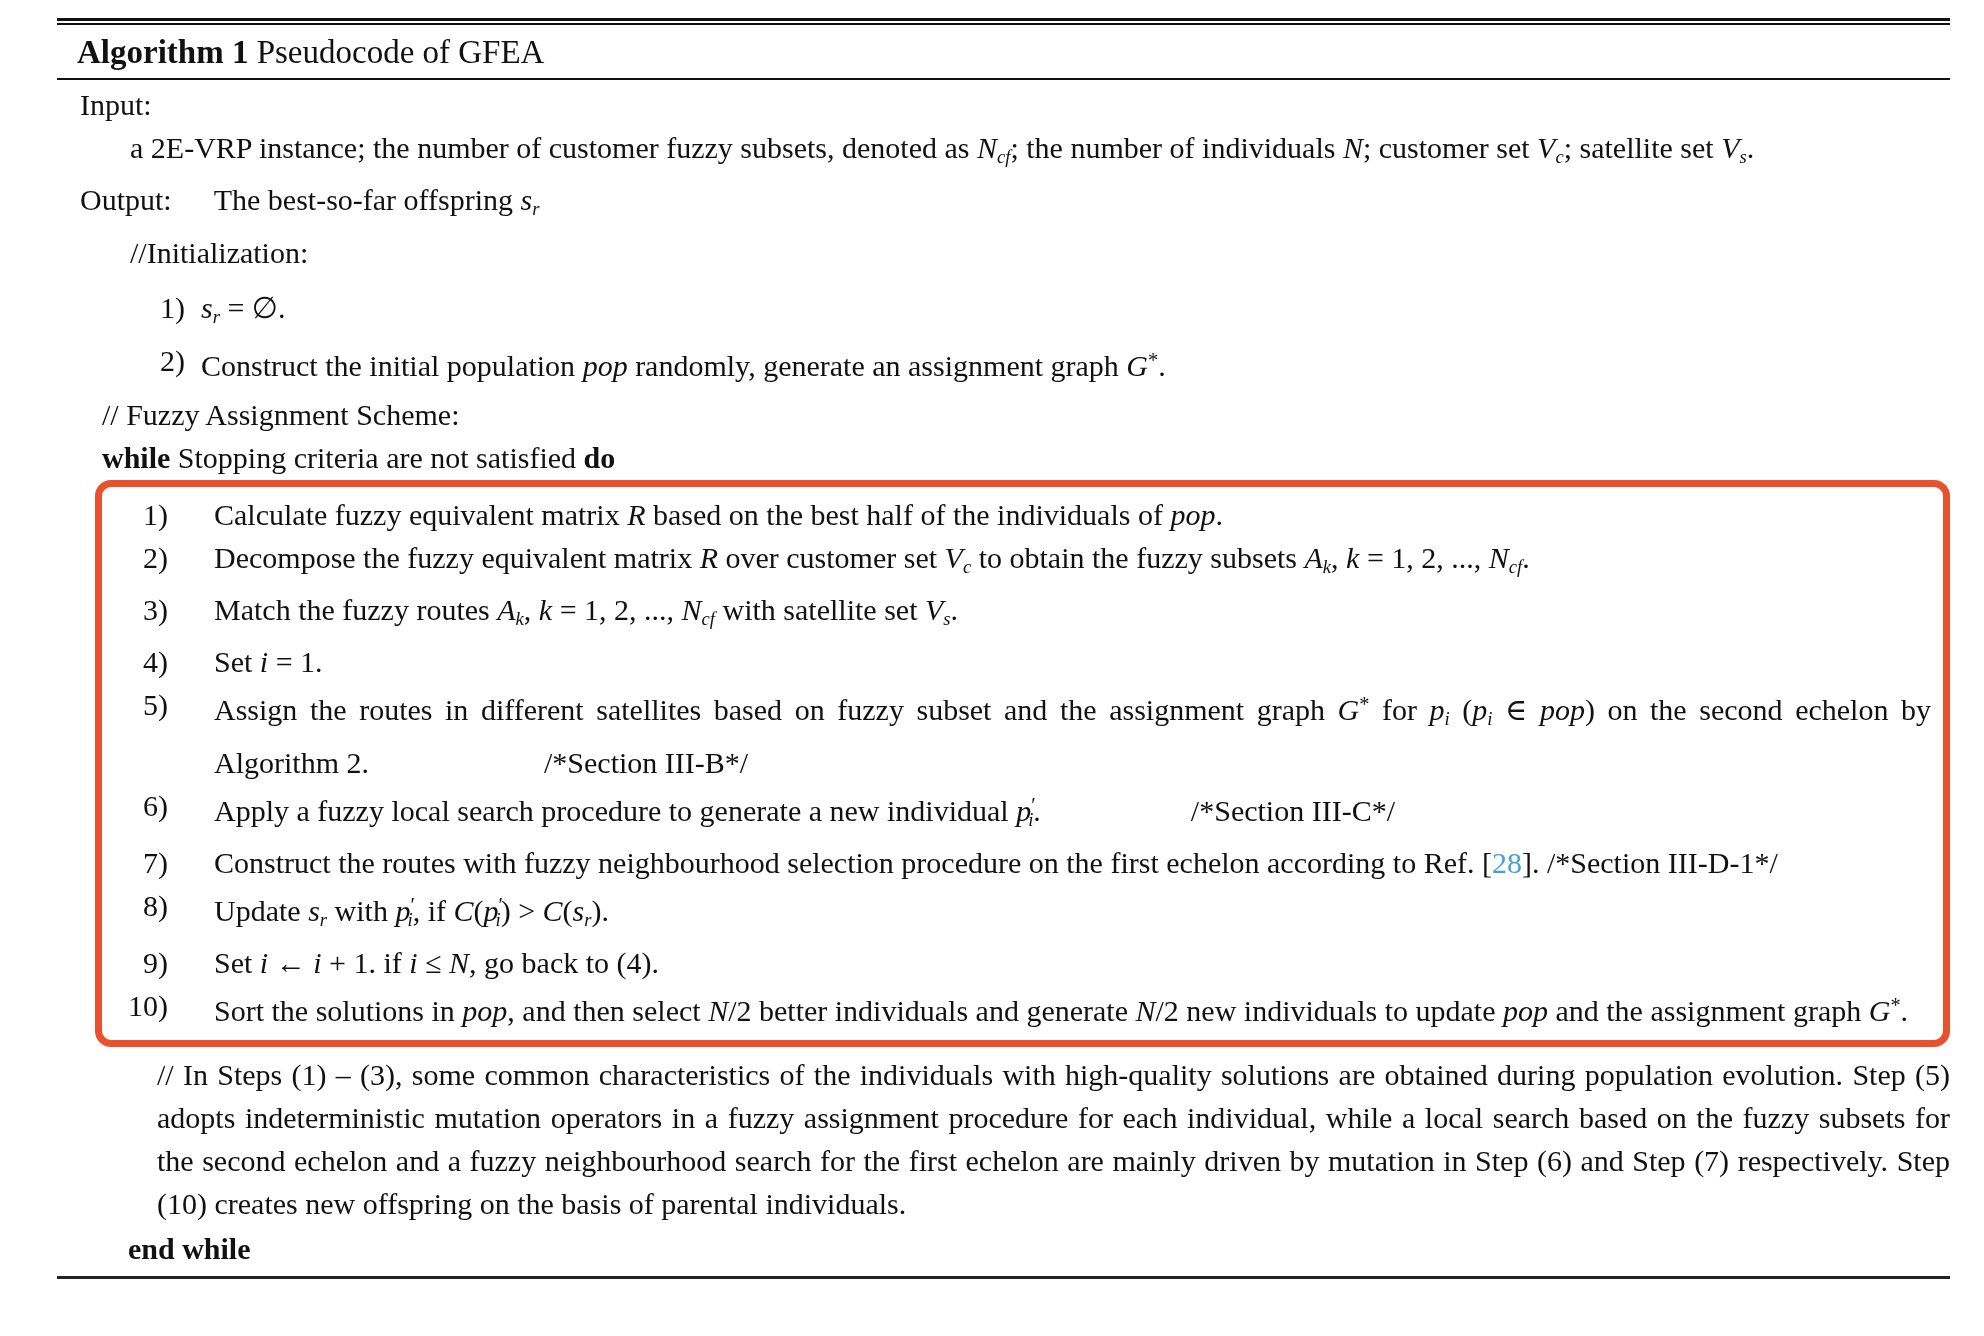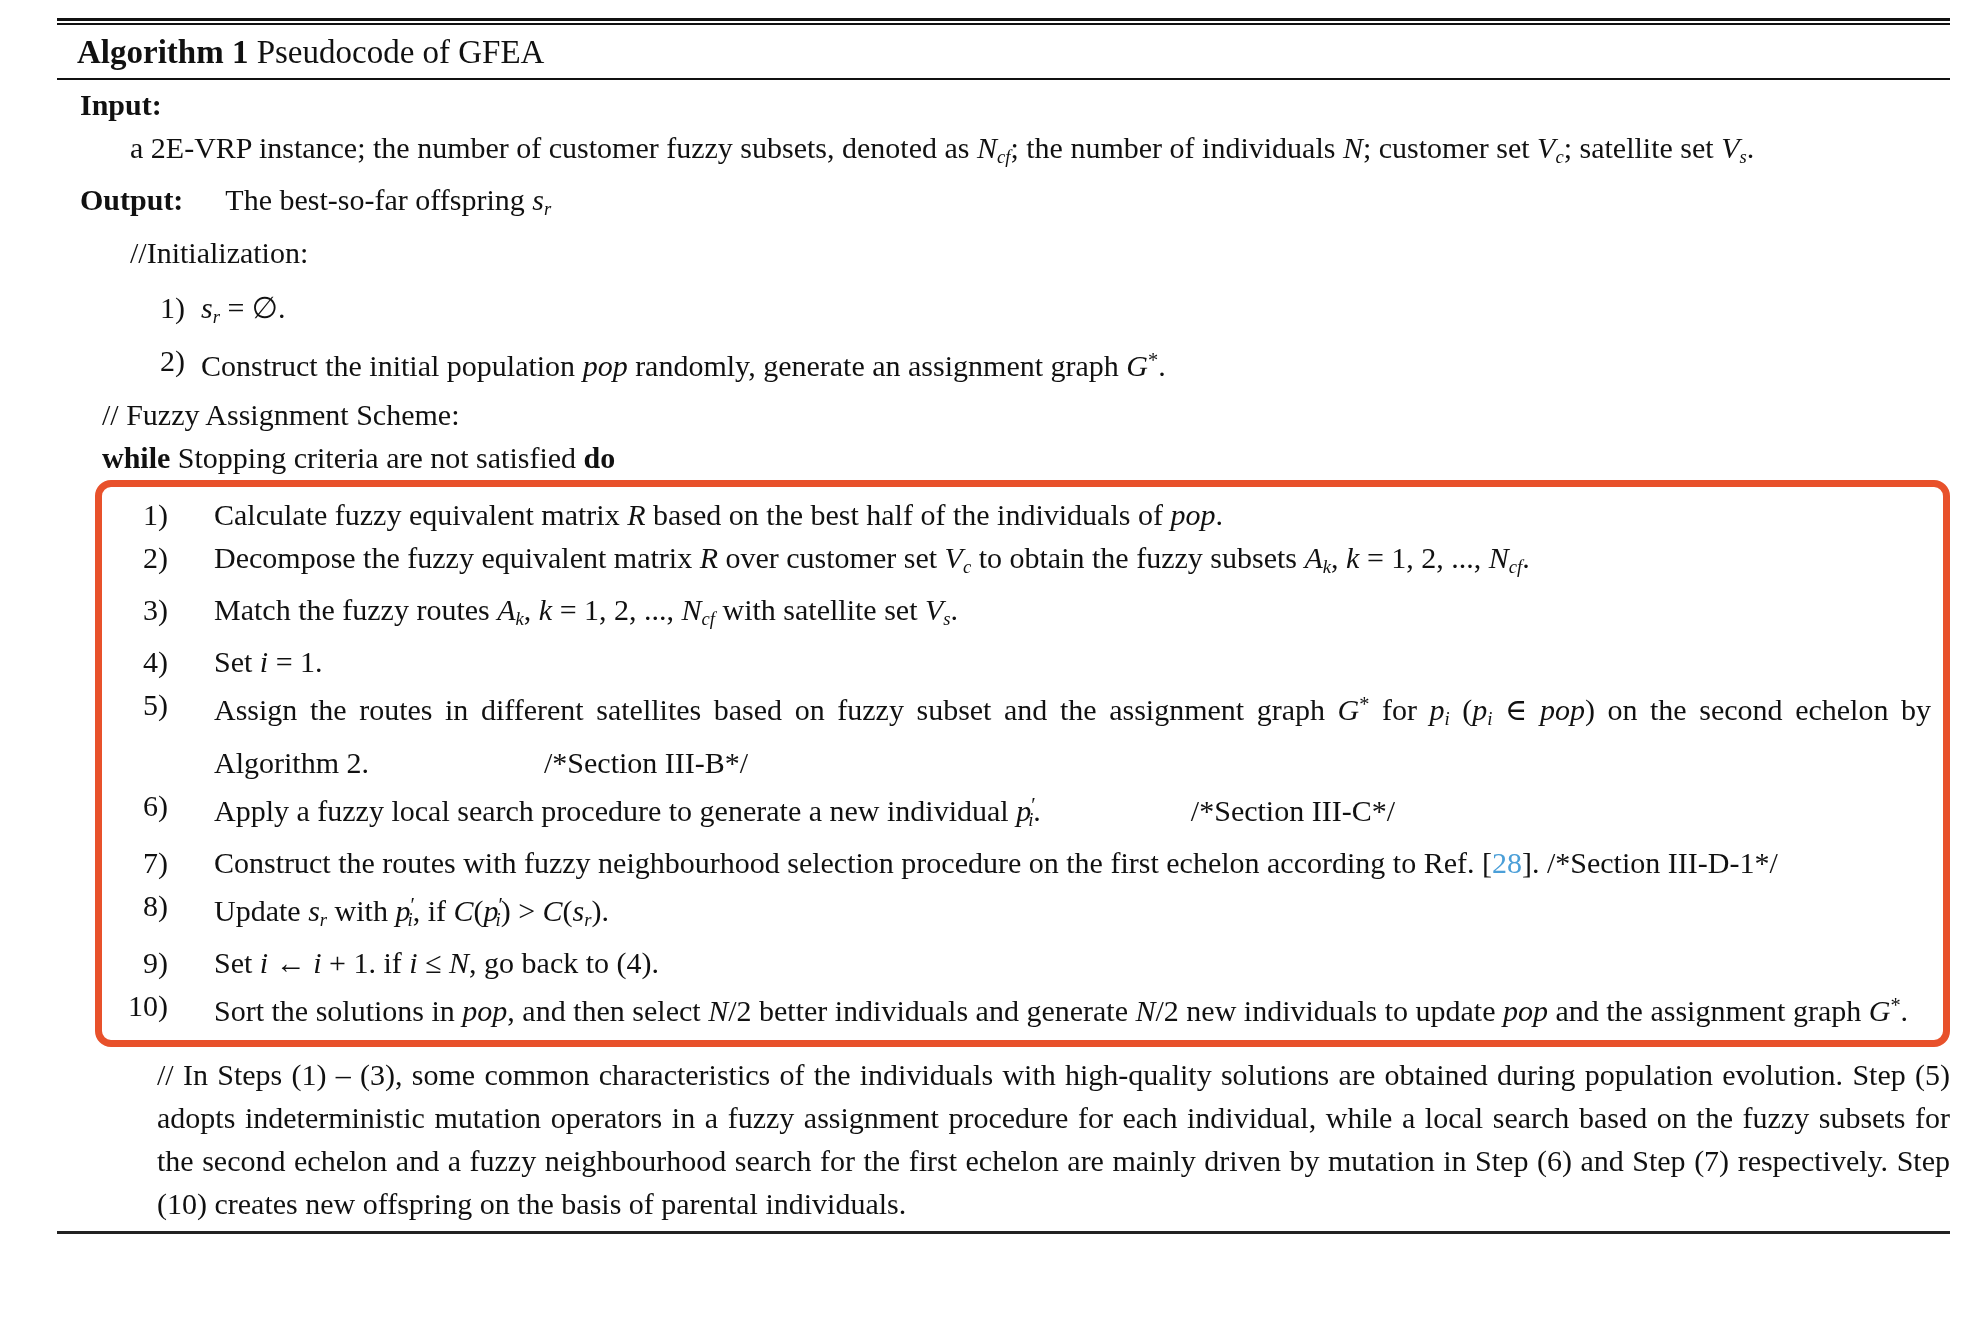--- a/index.html
+++ b/index.html
@@ -15,21 +15,21 @@
     line-height:43px;
     color:var(--ink);
   }
   .doc{width:1893px;margin:18px 42px 0 57px;}
   .rule-double{height:3px;background:var(--ink);}
   .rule-double2{height:2px;background:var(--ink);margin-top:2px;}
   .rule-single{height:2px;background:var(--ink);}
   .rule-bottom{height:3px;background:#222;margin-top:6px;}
   .title-line{font-size:33px;line-height:50px;padding:2px 0 1px 20px;}
   .title-label{font-weight:bold;}
-  .sec-label{font-weight:bold;}
+  .sec-label{font-weight:normal;}
   .row-input{margin-left:23px;margin-top:3px;}
   .para-input{margin-left:73px;width:1820px;text-align:justify;}
   .row-output{margin-left:23px;}
   .row-output .out-text{margin-left:42px;}
   .comment-init{margin-left:73px;margin-top:1px;}
   .initsteps{margin-left:88px;margin-top:12px;}
   .initstep{display:flex;}
   .initstep .num{flex:0 0 40px;text-align:right;margin-right:16px;}
   .initstep .txt{flex:1;}
   .comment-scheme{margin-left:45px;margin-top:6px;}
@@ -132,16 +132,17 @@
       <span class="txt"><span>Set </span><span class="seg-i">i</span><span> ← </span><span class="seg-i">i</span><span> + 1. if </span><span class="seg-i">i</span><span> ≤ </span><span class="seg-i">N</span><span>, go back to (4).</span></span>
     </div>
     <div class="step">
       <span class="num">10)</span>
       <span class="txt"><span>Sort the solutions in </span><span class="seg-i">pop</span><span>, and then select </span><span class="seg-i">N</span><span>/2 better individuals and generate </span><span class="seg-i">N</span><span>/2 new individuals to update </span><span class="seg-i">pop</span><span> and the assignment graph </span><span class="seg-i">G</span><span class="seg-sup">*</span><span>.</span></span>
     </div>
   </div>
 
   <div class="closing">// In Steps (1) – (3), some common characteristics of the individuals with high-quality solutions are obtained during population evolution. Step (5) adopts indeterministic mutation operators in a fuzzy assignment procedure for each individual, while a local search based on the fuzzy subsets for the second echelon and a fuzzy neighbourhood search for the first echelon are mainly driven by mutation in Step (6) and Step (7) respectively. Step (10) creates new offspring on the basis of parental individuals.</div>
 
+  <div class="row-end">end while</div>
 
   <div class="rule-bottom"></div>
 
 </div>
 
 </body></html>

